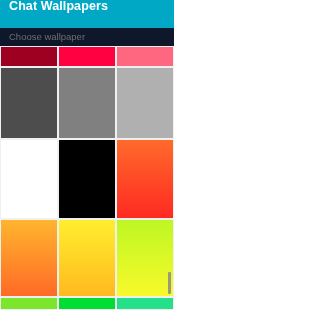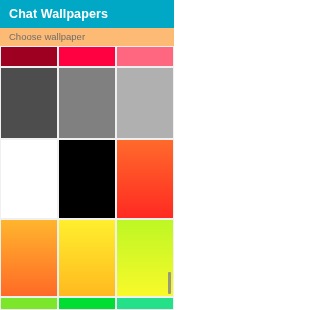--- a/index.html
+++ b/index.html
@@ -13,21 +13,21 @@
     overflow: hidden;
     font-family: "Liberation Sans", sans-serif;
     position: relative;
   }
 
   
   #app-bar {
     height: 28px;
     background: #00a8c6;
     display: flex;
-    align-items: center;
+    align-items: flex-start;
     padding: 0 0 0 9px;
     box-sizing: border-box;
   }
   #app-bar-title {
     color: #ffffff;
     font-size: 12.5px;
     font-weight: bold;
     letter-spacing: 0.1px;
     line-height: 1;
     white-space: nowrap;
@@ -89,21 +89,21 @@
     opacity: 0.85;
   }
 </style>
 </head>
 <body>
 
 <div id="app-bar" style="background: rgb(0, 168, 198);">
   <span id="app-bar-title" style="color: rgb(255, 255, 255);">Chat Wallpapers</span>
 </div>
 
-<div id="subtitle-bar" style="background: #fdba74;">
+<div id="subtitle-bar" style="background: #0f172a;">
   <span id="subtitle-label" style="color: rgb(110, 110, 110);">Choose wallpaper</span>
 </div>
 
 <div id="wallpaper-grid">
 
   <div class="grid-row row-h1">
     <div class="swatch" style="background: rgb(158, 0, 34);"></div>
     <div class="swatch" style="background: rgb(255, 0, 64);"></div>
     <div class="swatch" style="background: rgb(255, 102, 128);"></div>
   </div>

